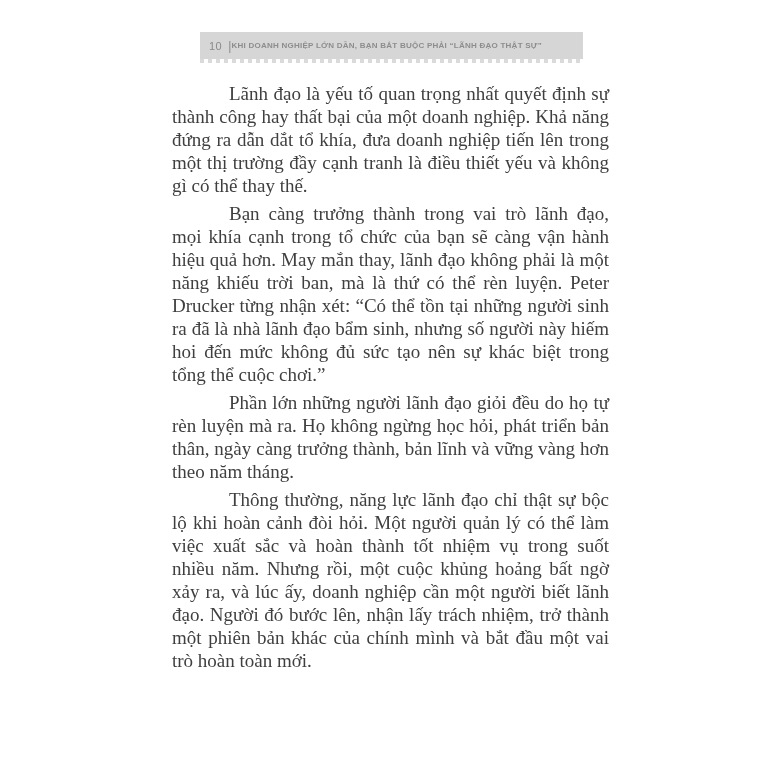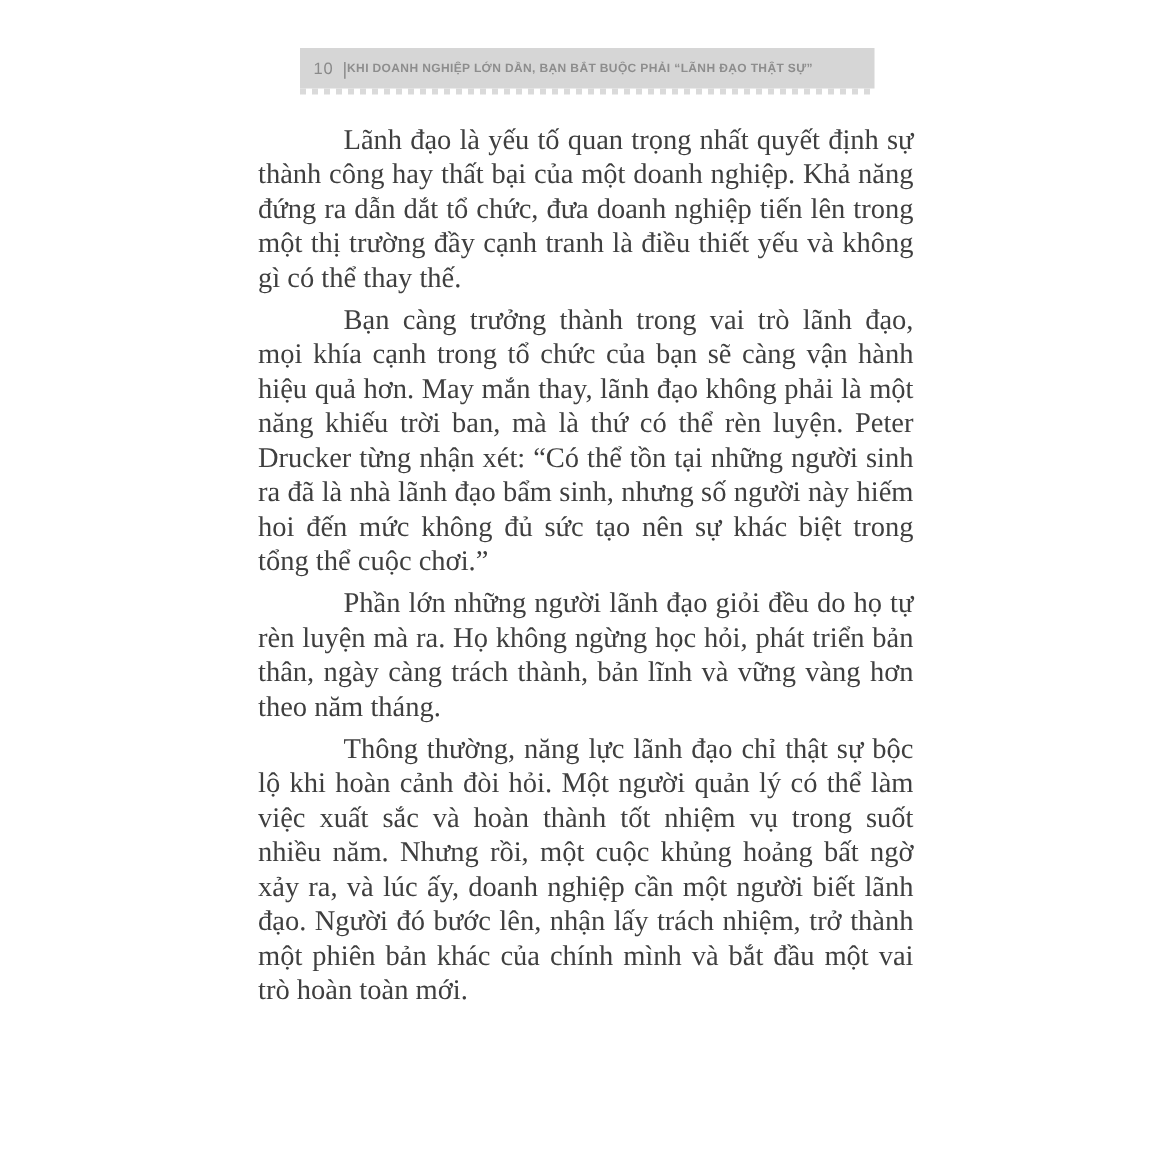--- a/index.html
+++ b/index.html
@@ -79,19 +79,19 @@
 <div class="page">
 
   <div class="header-bar">
     <span class="page-number">10</span>
     <span class="page-number-divider">|</span>
     <span class="running-title">KHI DOANH NGHIỆP LỚN DẦN, BẠN BẮT BUỘC PHẢI “LÃNH ĐẠO THẬT SỰ”</span>
     <div class="perforation"></div>
   </div>
 
   <div class="body-text">
-    <p>Lãnh đạo là yếu tố quan trọng nhất quyết định sự thành công hay thất bại của một doanh nghiệp. Khả năng đứng ra dẫn dắt tổ chức, đưa doanh nghiệp tiến lên trong một thị trường đầy cạnh tranh là điều thiết yếu và không gì có thể thay thế.</p>
+    <p>Lãnh đạo là yếu tố quan trọng nhất quyết định sự thành công hay thất bại của một doanh nghiệp. Khả năng đứng ra dẫn dắt tổ khía, đưa doanh nghiệp tiến lên trong một thị trường đầy cạnh tranh là điều thiết yếu và không gì có thể thay thế.</p>
     <p>Bạn càng trưởng thành trong vai trò lãnh đạo, mọi khía cạnh trong tổ chức của bạn sẽ càng vận hành hiệu quả hơn. May mắn thay, lãnh đạo không phải là một năng khiếu trời ban, mà là thứ có thể rèn luyện. Peter Drucker từng nhận xét: “Có thể tồn tại những người sinh ra đã là nhà lãnh đạo bẩm sinh, nhưng số người này hiếm hoi đến mức không đủ sức tạo nên sự khác biệt trong tổng thể cuộc chơi.”</p>
-    <p>Phần lớn những người lãnh đạo giỏi đều do họ tự rèn luyện mà ra. Họ không ngừng học hỏi, phát triển bản thân, ngày càng trách thành, bản lĩnh và vững vàng hơn theo năm tháng.</p>
+    <p>Phần lớn những người lãnh đạo giỏi đều do họ tự rèn luyện mà ra. Họ không ngừng học hỏi, phát triển bản thân, ngày càng trưởng thành, bản lĩnh và vững vàng hơn theo năm tháng.</p>
     <p>Thông thường, năng lực lãnh đạo chỉ thật sự bộc lộ khi hoàn cảnh đòi hỏi. Một người quản lý có thể làm việc xuất sắc và hoàn thành tốt nhiệm vụ trong suốt nhiều năm. Nhưng rồi, một cuộc khủng hoảng bất ngờ xảy ra, và lúc ấy, doanh nghiệp cần một người biết lãnh đạo. Người đó bước lên, nhận lấy trách nhiệm, trở thành một phiên bản khác của chính mình và bắt đầu một vai trò hoàn toàn mới.</p>
   </div>
 
 </div>
 
 </body></html>

